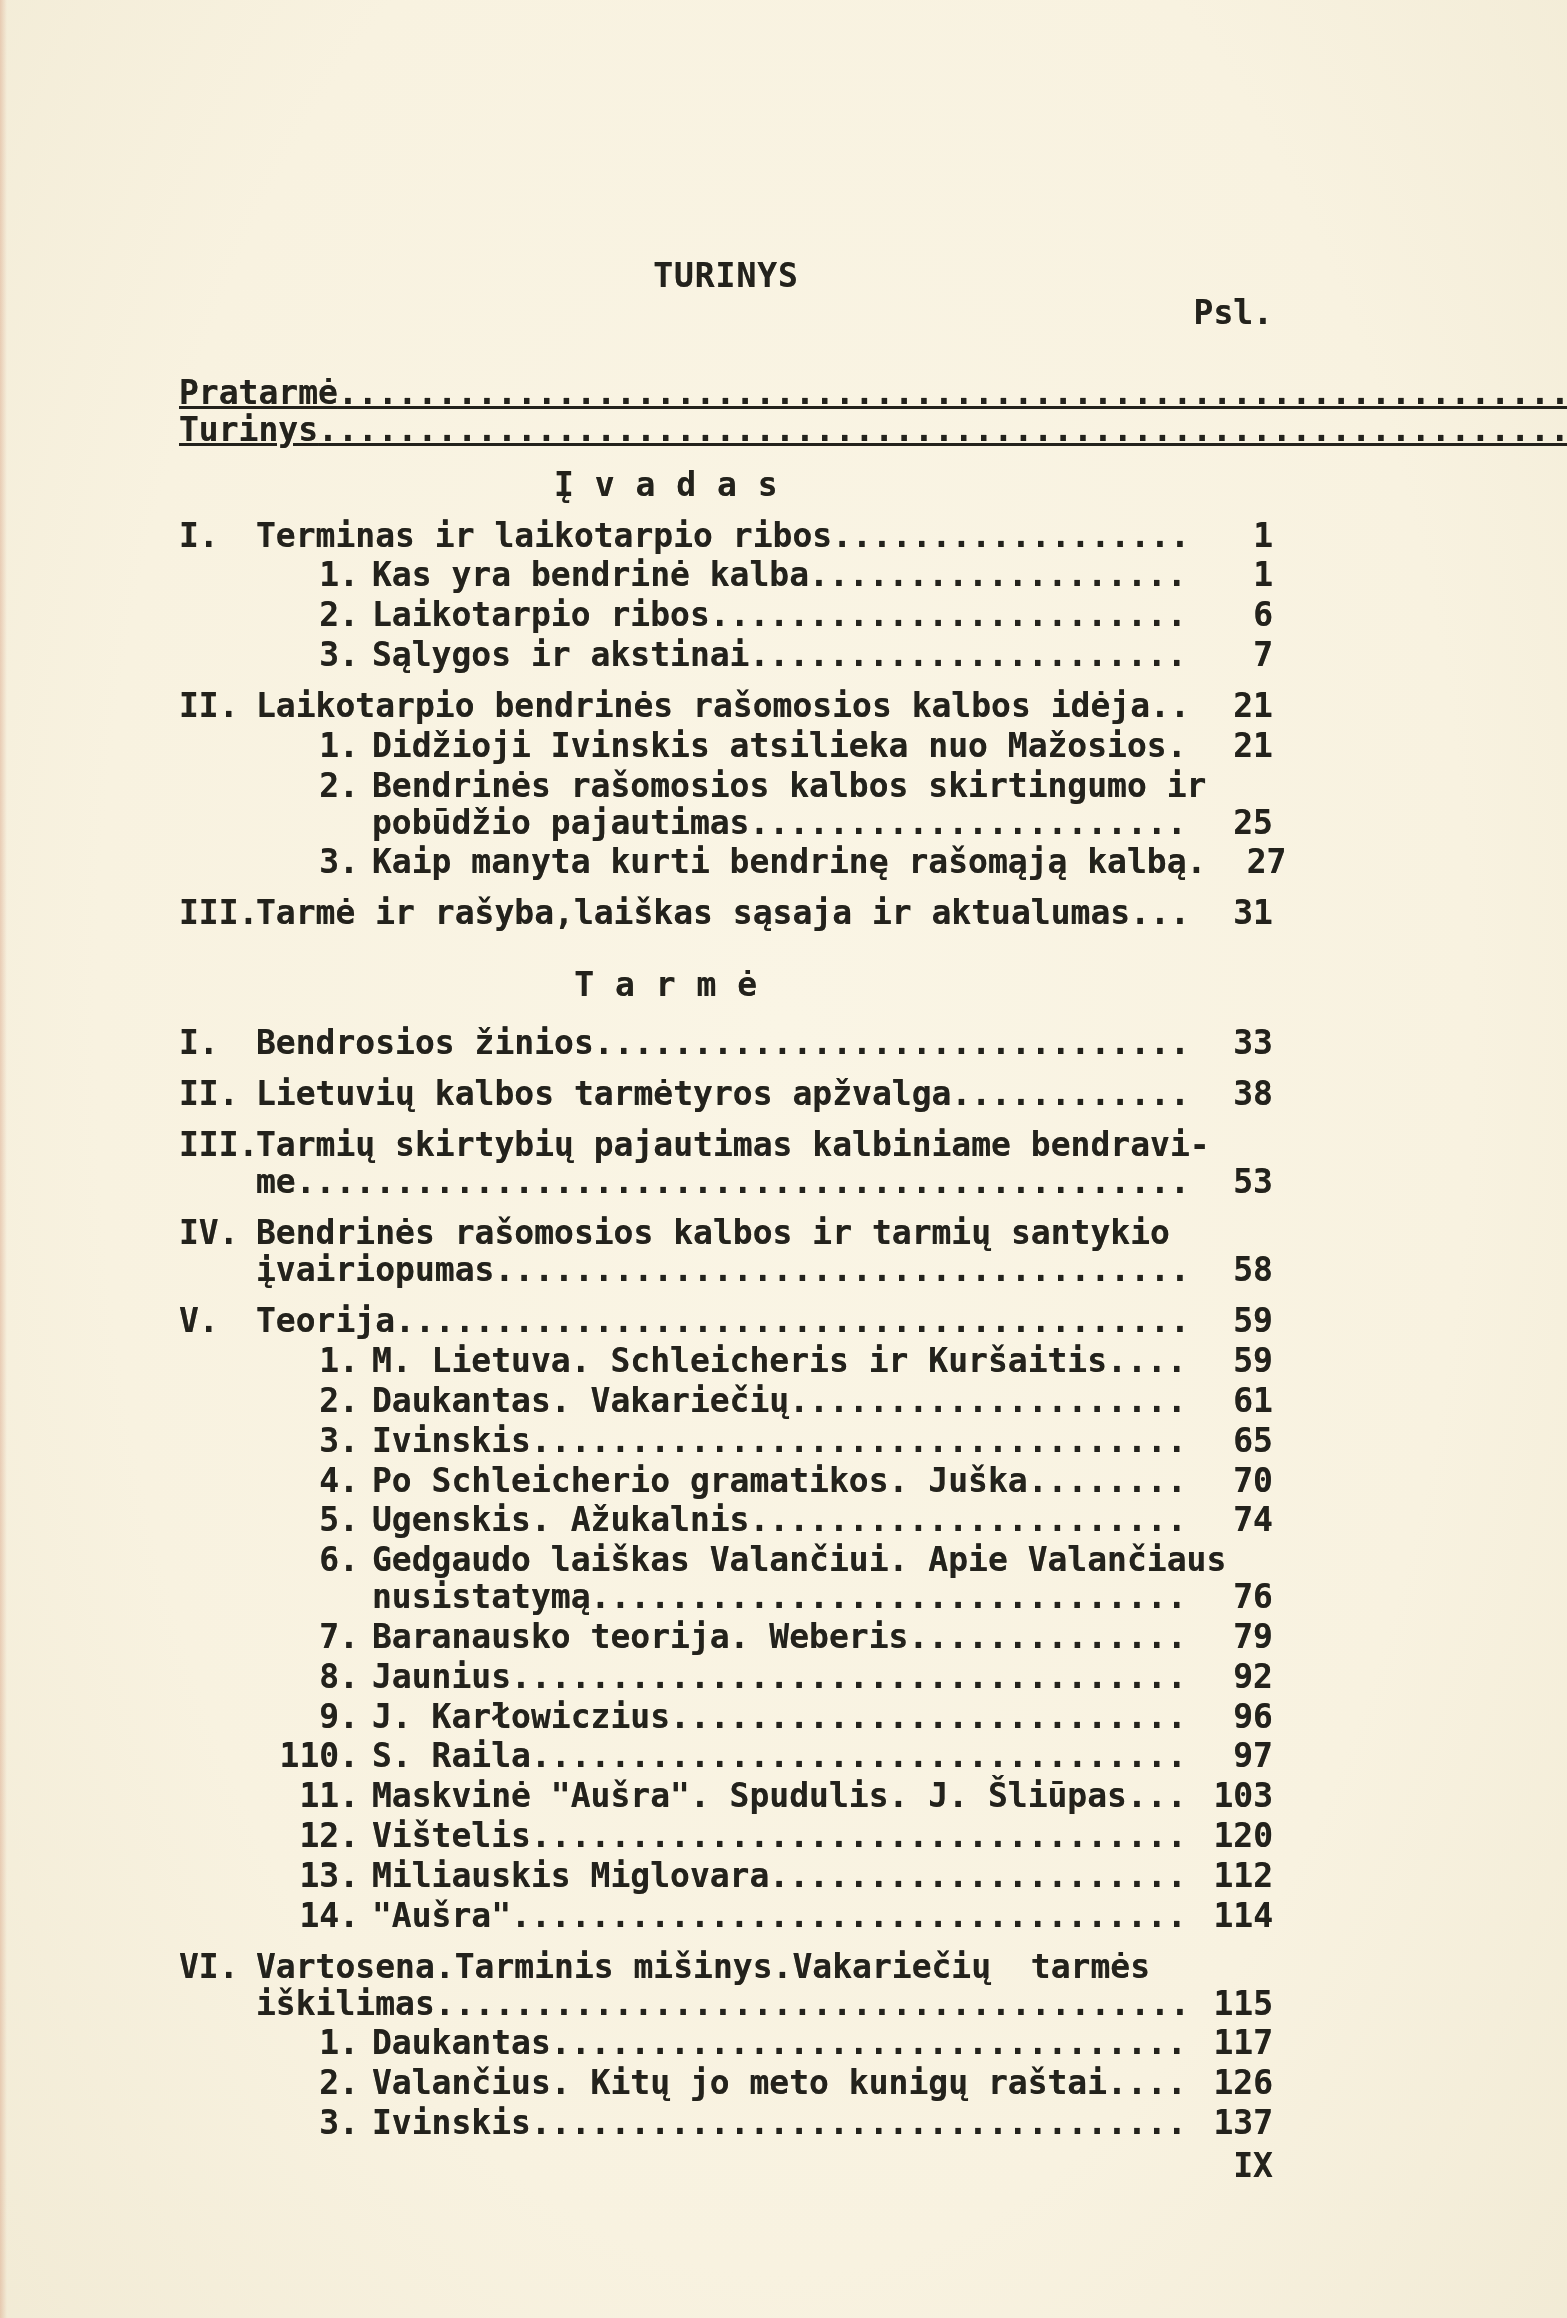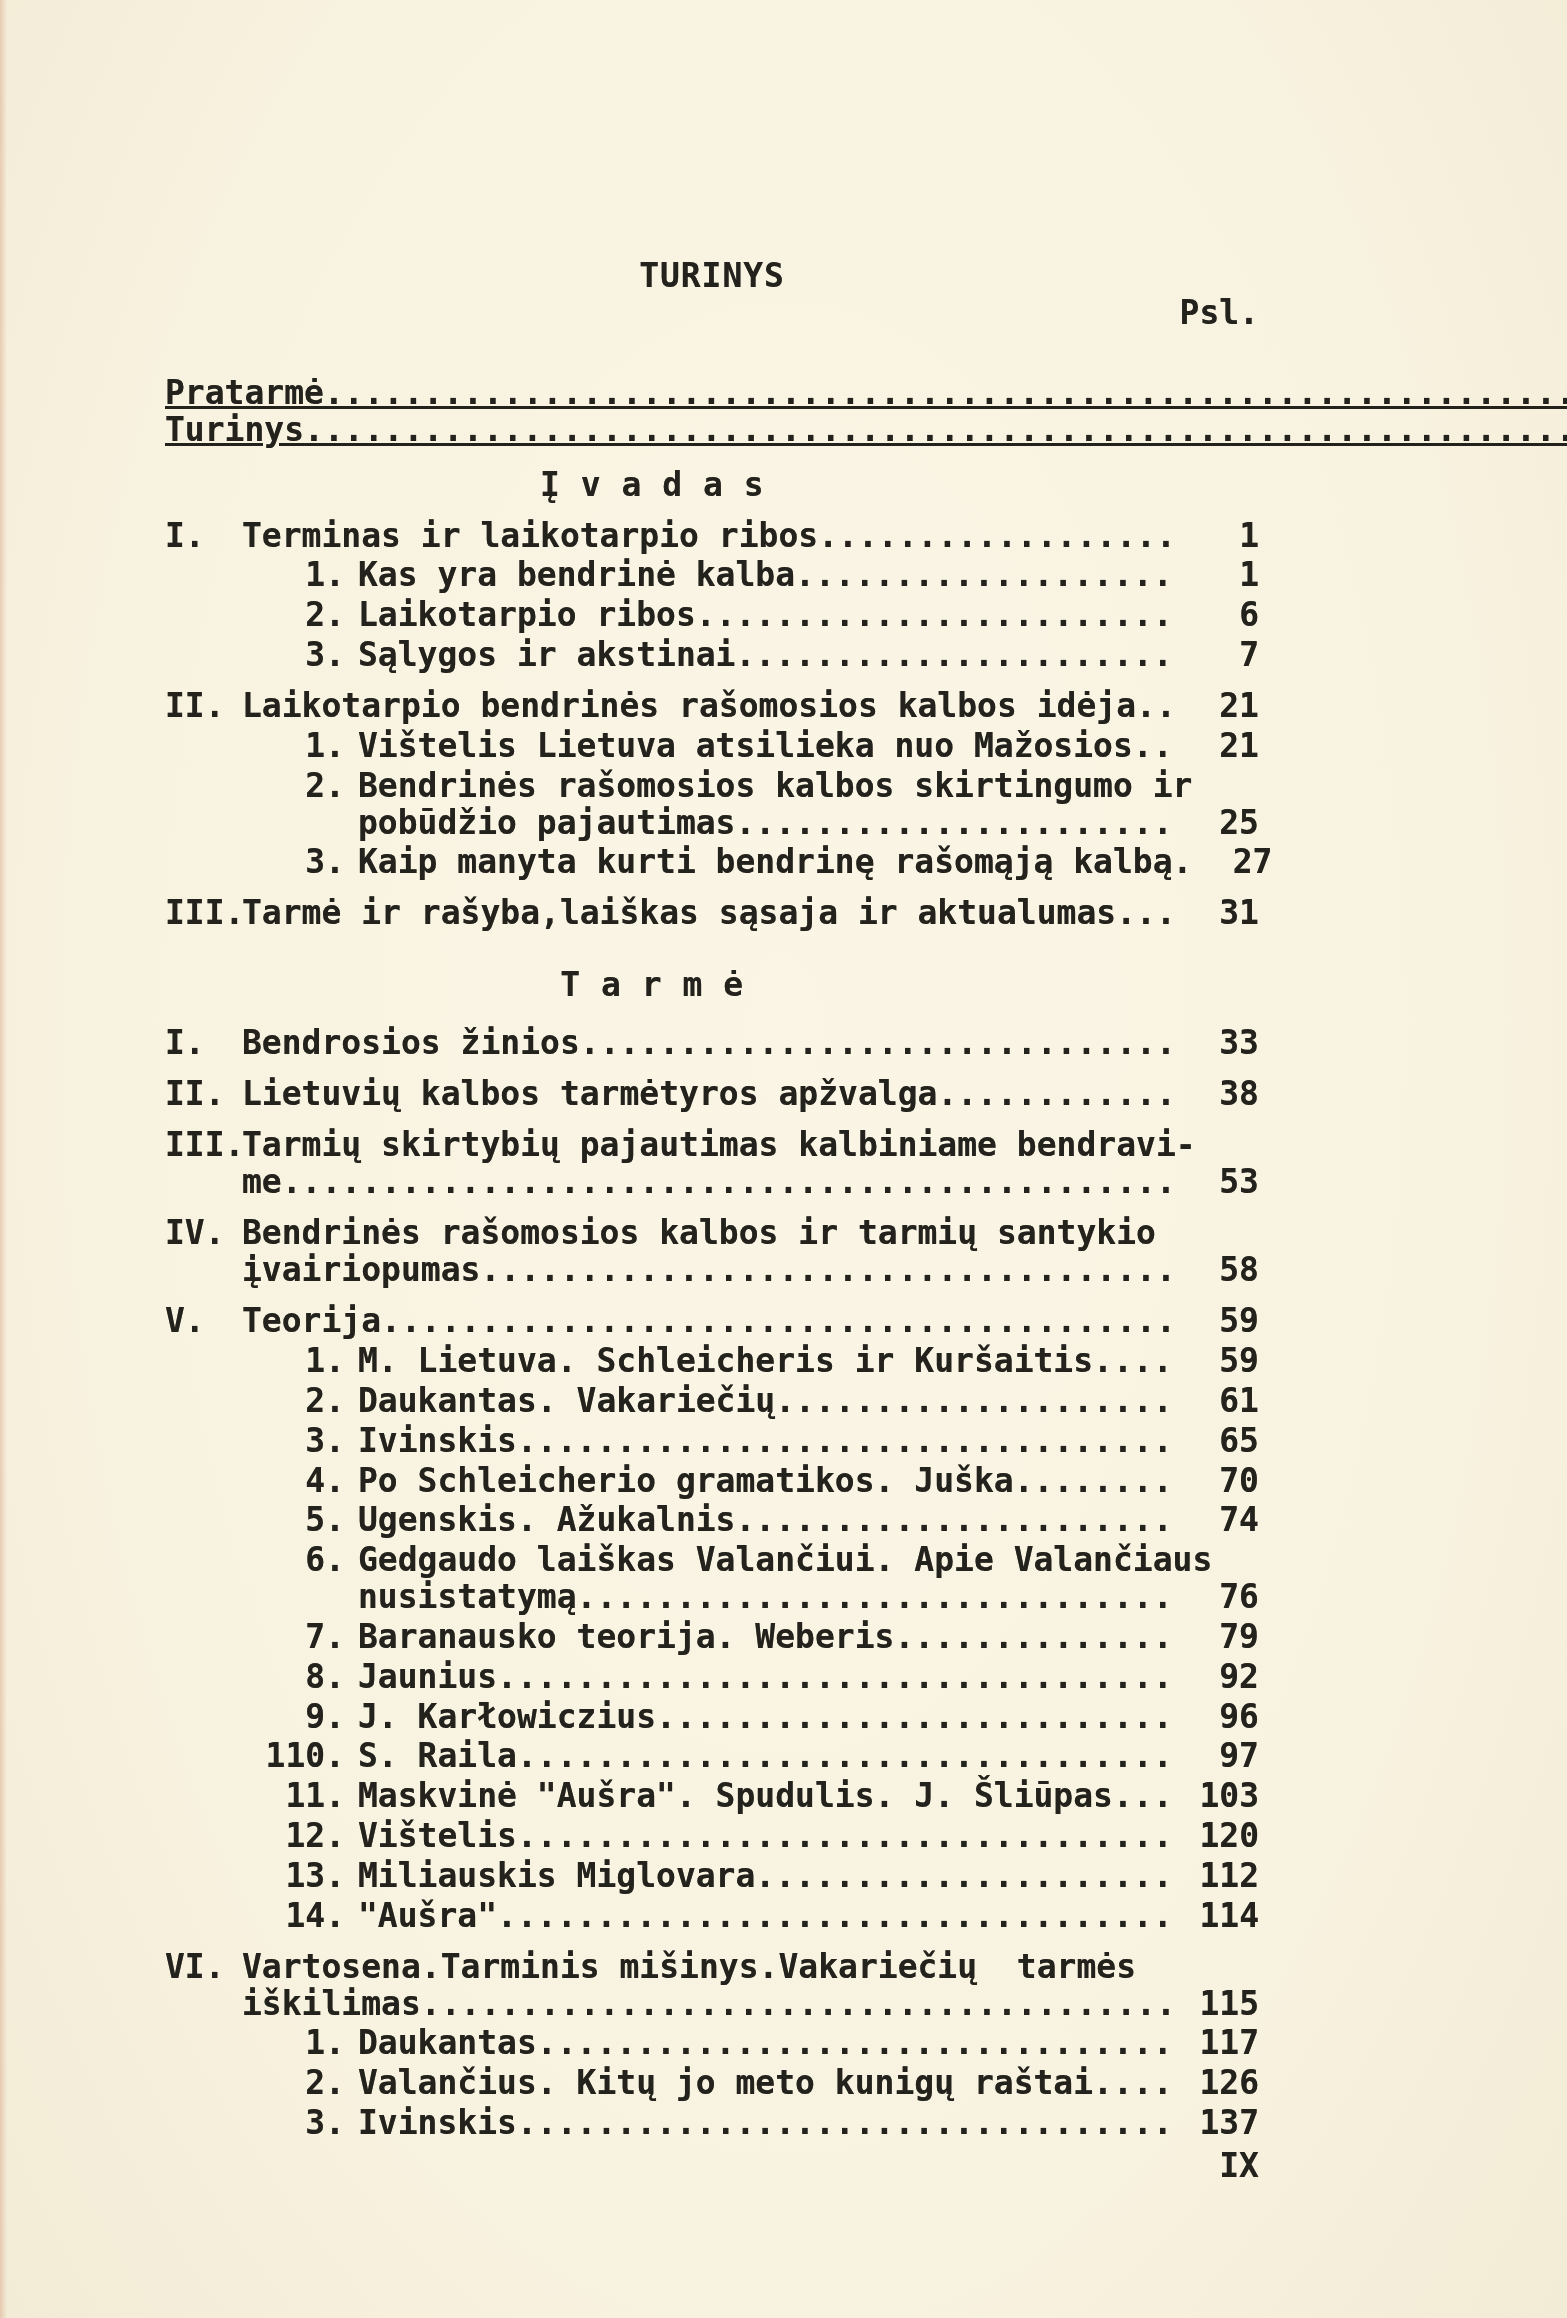--- a/index.html
+++ b/index.html
@@ -13,21 +13,21 @@
     color:#23221c;
     overflow:hidden;
     text-shadow:0 0 0.5px rgba(35,34,28,0.55);
   }
   .paper-edge-left{
     position:absolute;left:0;top:0;bottom:0;width:7.4px;
     background:linear-gradient(90deg, rgba(201,123,88,0.30), rgba(201,123,88,0.0));
     pointer-events:none;
   }
   .content{
-    position:absolute;left:165px;top:257px;width:1094px;
+    position:absolute;left:179px;top:257px;width:1094px;
     font-size:33px;line-height:37px;
     white-space:normal;
   }
   .doc-title{text-align:center;letter-spacing:0.9px;}
   .psl-header{text-align:right;}
   .front-items{margin-top:43px;text-decoration:underline;}
   .section-heading{text-align:center;transform:translateX(-60px);letter-spacing:0.5px;}
   .section-1 .section-heading{margin-top:17.6px;margin-bottom:4px;}
   .section-2 .section-heading{margin-top:35px;margin-bottom:21px;}
   .item{display:flex;align-items:flex-start;}
@@ -121,21 +121,21 @@
                 <span class="t">Laikotarpio bendrinės rašomosios kalbos idėja</span>
                 <span class="dots"></span>
                 <span class="pg">21</span>
               </div>
             </div>
           </div>
           <div class="item lvl2">
             <span class="num">1.</span>
             <div class="body">
               <div class="leaderline">
-                <span class="t">Vištelis Lietuva atsilieka nuo Mažosios</span>
+                <span class="t">Didžioji Ivinskis atsilieka nuo Mažosios</span>
                 <span class="dots"></span>
                 <span class="pg">21</span>
               </div>
             </div>
           </div>
           <div class="item lvl2">
             <span class="num">2.</span>
             <div class="body">
               <div class="preline">Bendrinės rašomosios kalbos skirtingumo ir</div>
               <div class="leaderline">

